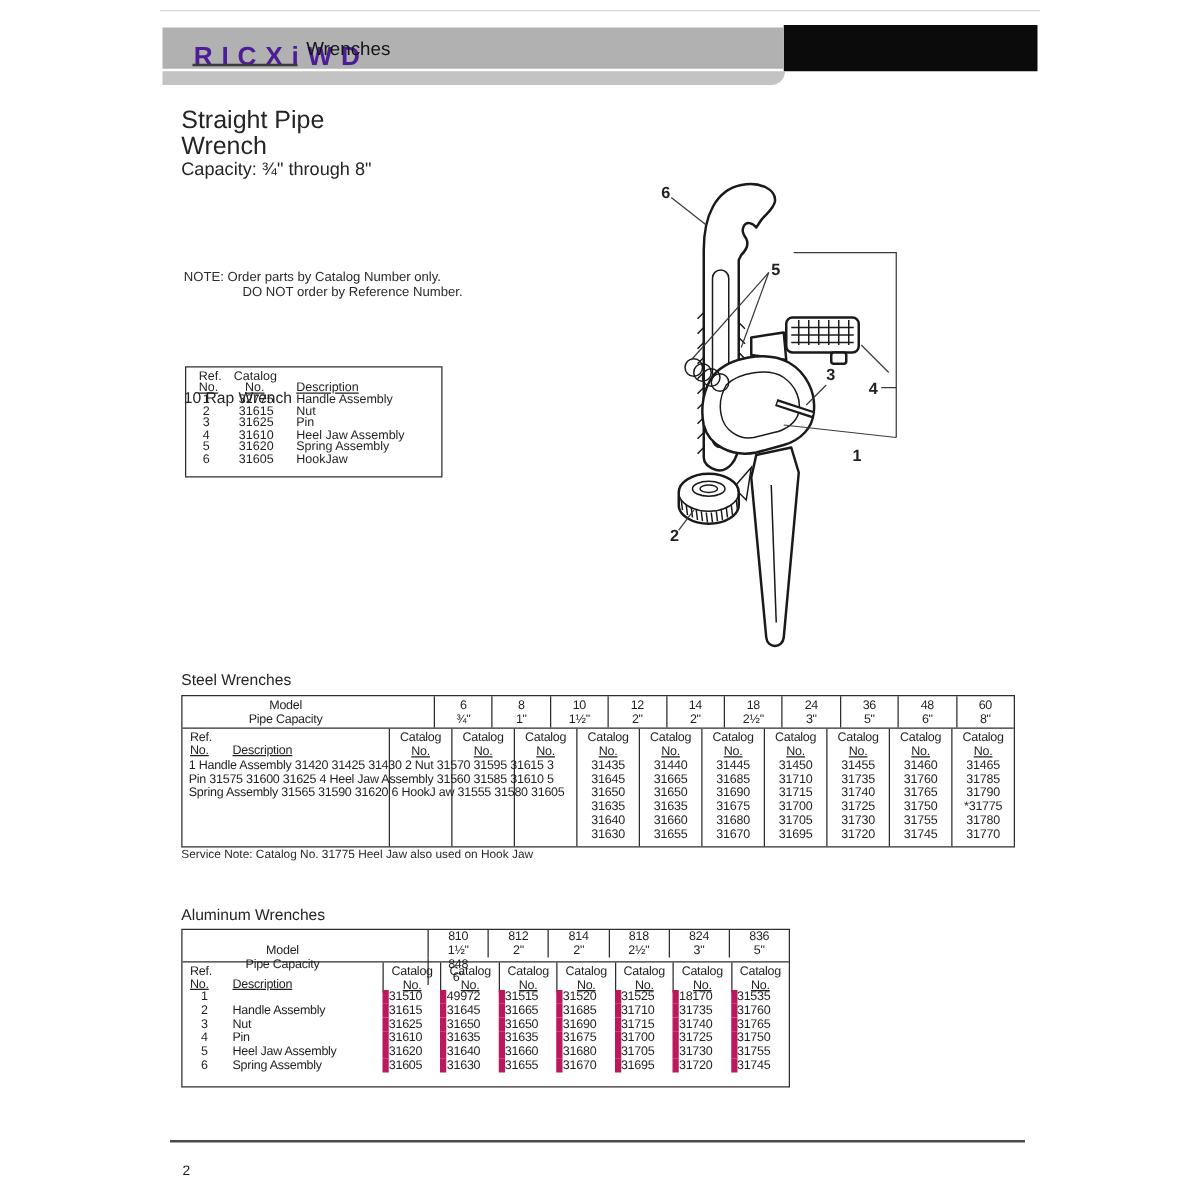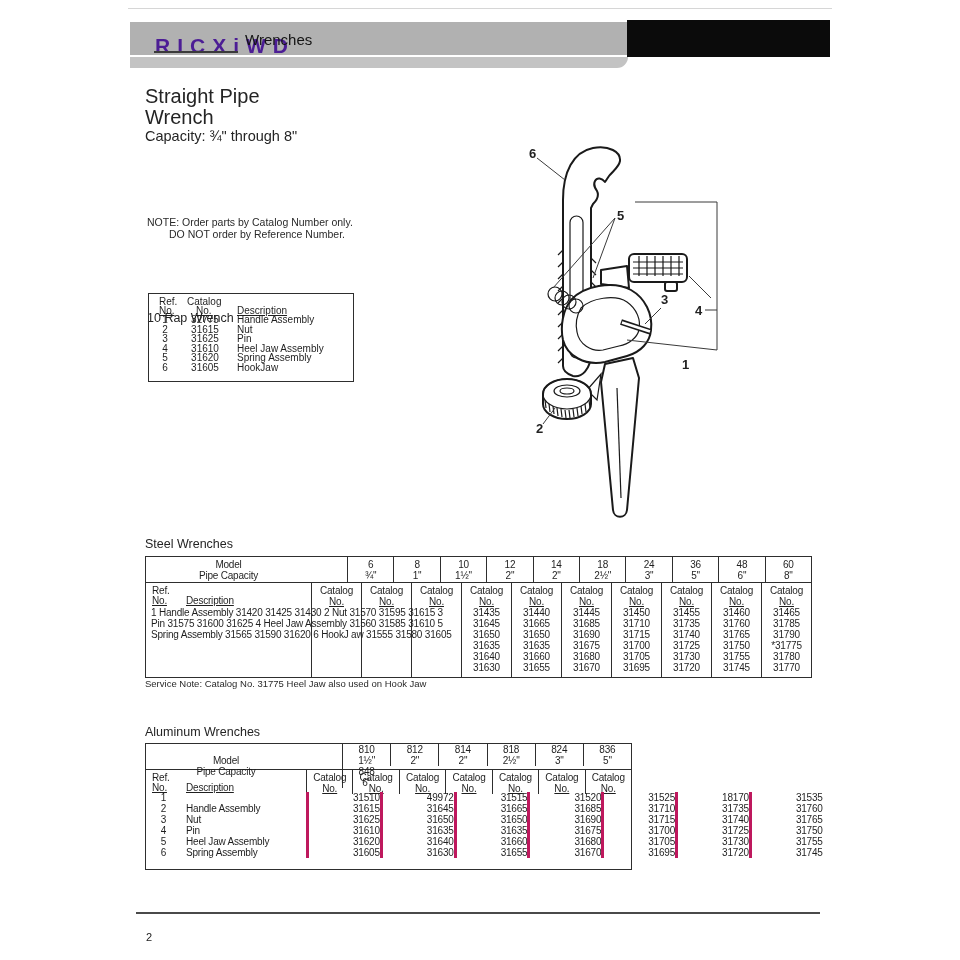--- a/index.html
+++ b/index.html
@@ -16,21 +16,21 @@
   .logo{position:absolute;left:25px;top:12px;font-size:21px;letter-spacing:7px;color:#4c1d95;font-weight:700;}
   .logo-underline{position:absolute;left:24px;top:29px;width:84px;height:2px;background:#3a3a3a;}
   .hdr-section{position:absolute;left:115px;top:9px;font-size:15px;color:#141414;}
 
   
   .title{position:absolute;left:145px;top:86px;font-size:20px;line-height:21px;color:#242424;}
   .capacity{position:absolute;left:145px;top:128px;font-size:14.5px;color:#242424;}
 
   
   .note{position:absolute;left:147px;top:216px;font-size:10.5px;line-height:12px;color:#2a2a2a;}
-  .note .l2{margin-left:22px;}
+  .note .l2{margin-left:47px;}
 
   
   .sec-label{position:absolute;font-size:12.5px;color:#242424;}
 
   
   .rap-box{position:absolute;left:148px;top:293px;width:204px;height:87px;border:1px solid #2e2e2e;font-size:10px;line-height:10px;color:#1f1f1f;}
   .rap-head{position:relative;height:21px;}
   .rap-head .ref1{position:absolute;left:10px;top:3px;}
   .rap-head .ref2{position:absolute;left:10px;top:12px;text-decoration:underline;}
   .rap-head .cat1{position:absolute;left:38px;top:3px;}
@@ -73,21 +73,21 @@
   #alum-table .band1{grid-template-columns:160px 1fr;}
   #alum-table .mcols{grid-template-columns:repeat(6,1fr);}
   #alum-table .band2{display:block;height:99px;}
   .alum-hdr{display:grid;grid-template-columns:160px repeat(7,1fr);height:22px;}
   .alum-hdr .chead{border-left:1px solid #2e2e2e;text-align:center;line-height:11px;}
   .alum-hdr .chead .h1{padding-top:2px;}
   .alum-hdr .chead .h2{text-decoration:underline;}
   .arow{display:grid;grid-template-columns:35px 125px repeat(7,1fr);height:11px;line-height:11px;}
   .arow .aref{text-align:center;}
   .arow .adesc{padding-left:5px;}
-  .arow .aval{border-left:3px solid #be185d;text-align:left;padding-left:44px;}
+  .arow .aval{border-left:5px solid #be185d;text-align:left;}
 
   
   .diagram{position:absolute;left:505px;top:138px;width:245px;height:395px;}
   .diagram svg{width:100%;height:100%;}
   .outline{fill:#ffffff;stroke:#1a1a1a;stroke-width:2;stroke-linejoin:round;}
   .thin{fill:none;stroke:#1a1a1a;stroke-width:1.2;}
   .leader{fill:none;stroke:#3a3a3a;stroke-width:1;}
   .callout{font-family:"Liberation Sans",sans-serif;font-size:13px;font-weight:600;fill:#222;}
 
   

